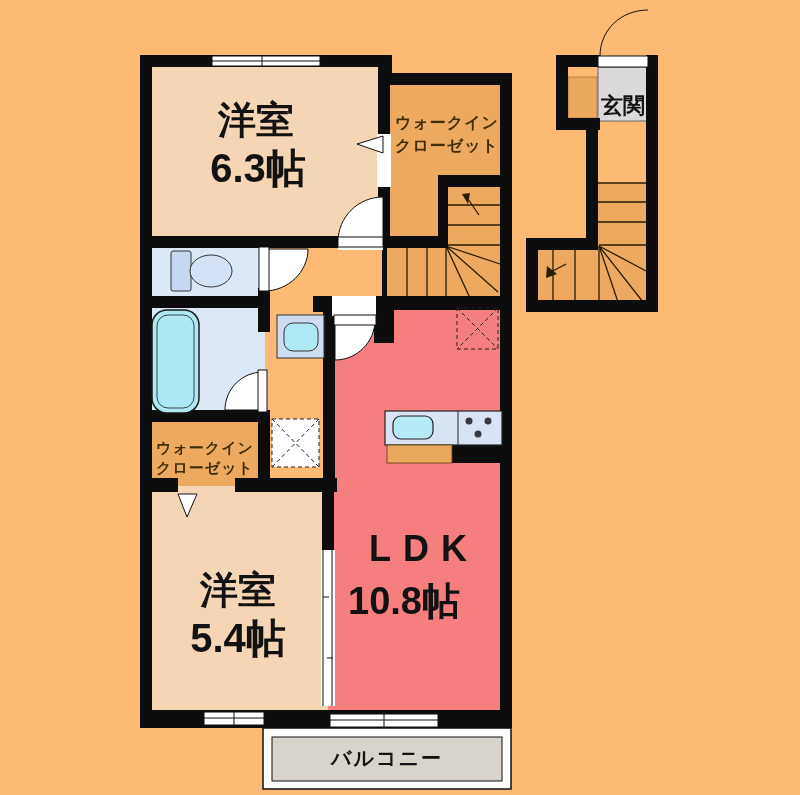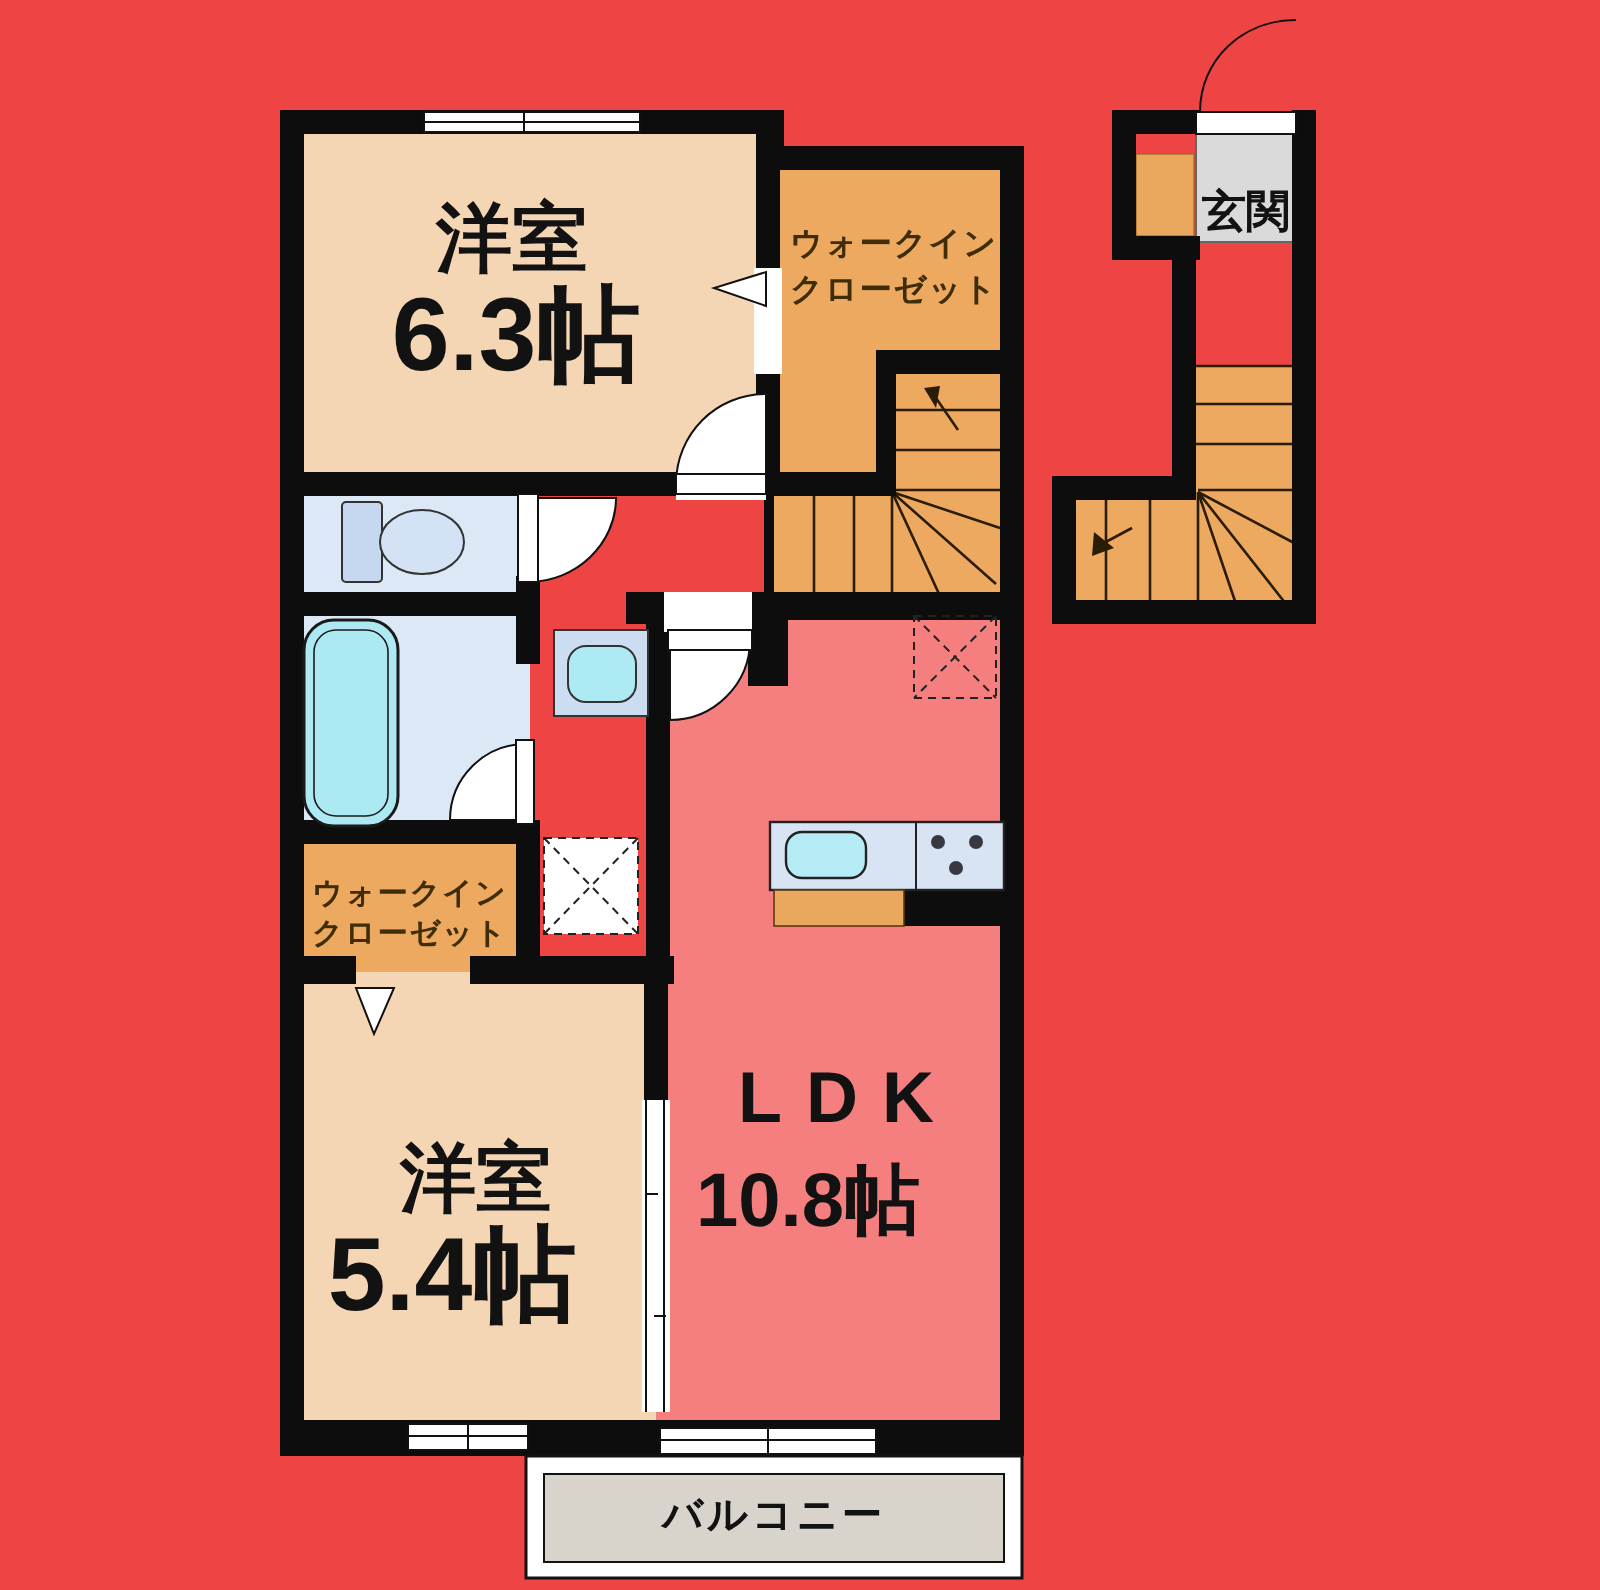--- a/index.html
+++ b/index.html
@@ -1,22 +1,22 @@
 <!DOCTYPE html>
 <html><head>
 <meta charset="utf-8">
 <style>
   html,body{margin:0;padding:0;background:#fff;}
-  #plan{position:relative;width:800px;height:795px;background:#ef4444;overflow:hidden;
+  #plan{position:relative;width:800px;height:795px;background:#fdba74;overflow:hidden;
         font-family:"Liberation Sans","DejaVu Sans",sans-serif;}
   #plan svg{position:absolute;left:0;top:0;}
   .lbl{position:absolute;transform:translate(-50%,-50%);color:#121212;font-weight:bold;
        white-space:nowrap;text-align:center;line-height:1;}
   .lbl-room-name{font-size:38px;}
-  .lbl-room-size{font-size:52px;}
+  .lbl-room-size{font-size:40px;}
   .lbl-wic{font-size:16px;color:#3f2d08;letter-spacing:1px;}
   .lbl-wic2{font-size:15px;color:#3f2d08;letter-spacing:1px;}
   .lbl-genkan{font-size:22px;margin-top:11px;}
   .lbl-ldk-name{font-size:36px;letter-spacing:12px;padding-left:12px;}
   .lbl-ldk-size{font-size:38px;}
   .lbl-balcony{font-size:20px;letter-spacing:2px;}
 </style>
 </head>
 <body>
 
@@ -211,19 +211,19 @@
 
   <div class="lbl lbl-wic" style="left:447px;top:123px;">ウォークイン</div>
   <div class="lbl lbl-wic" style="left:447px;top:146px;">クローゼット</div>
 
   <div class="lbl lbl-genkan" style="left:623px;top:95px;">玄関</div>
 
   <div class="lbl lbl-wic2" style="left:205px;top:447px;">ウォークイン</div>
   <div class="lbl lbl-wic2" style="left:205px;top:467px;">クローゼット</div>
 
   <div class="lbl lbl-room-name" style="left:238px;top:590px;">洋室</div>
-  <div class="lbl lbl-room-size" style="left:226px;top:638px;text-align:right;">5.4帖</div>
+  <div class="lbl lbl-room-size" style="left:238px;top:638px;text-align:right;">5.4帖</div>
 
   <div class="lbl lbl-ldk-name" style="left:418px;top:549px;">LDK</div>
   <div class="lbl lbl-ldk-size" style="left:404px;top:601px;">10.8帖</div>
 
   <div class="lbl lbl-balcony" style="left:387px;top:758px;">バルコニー</div>
 </div>
 
 </body></html>

